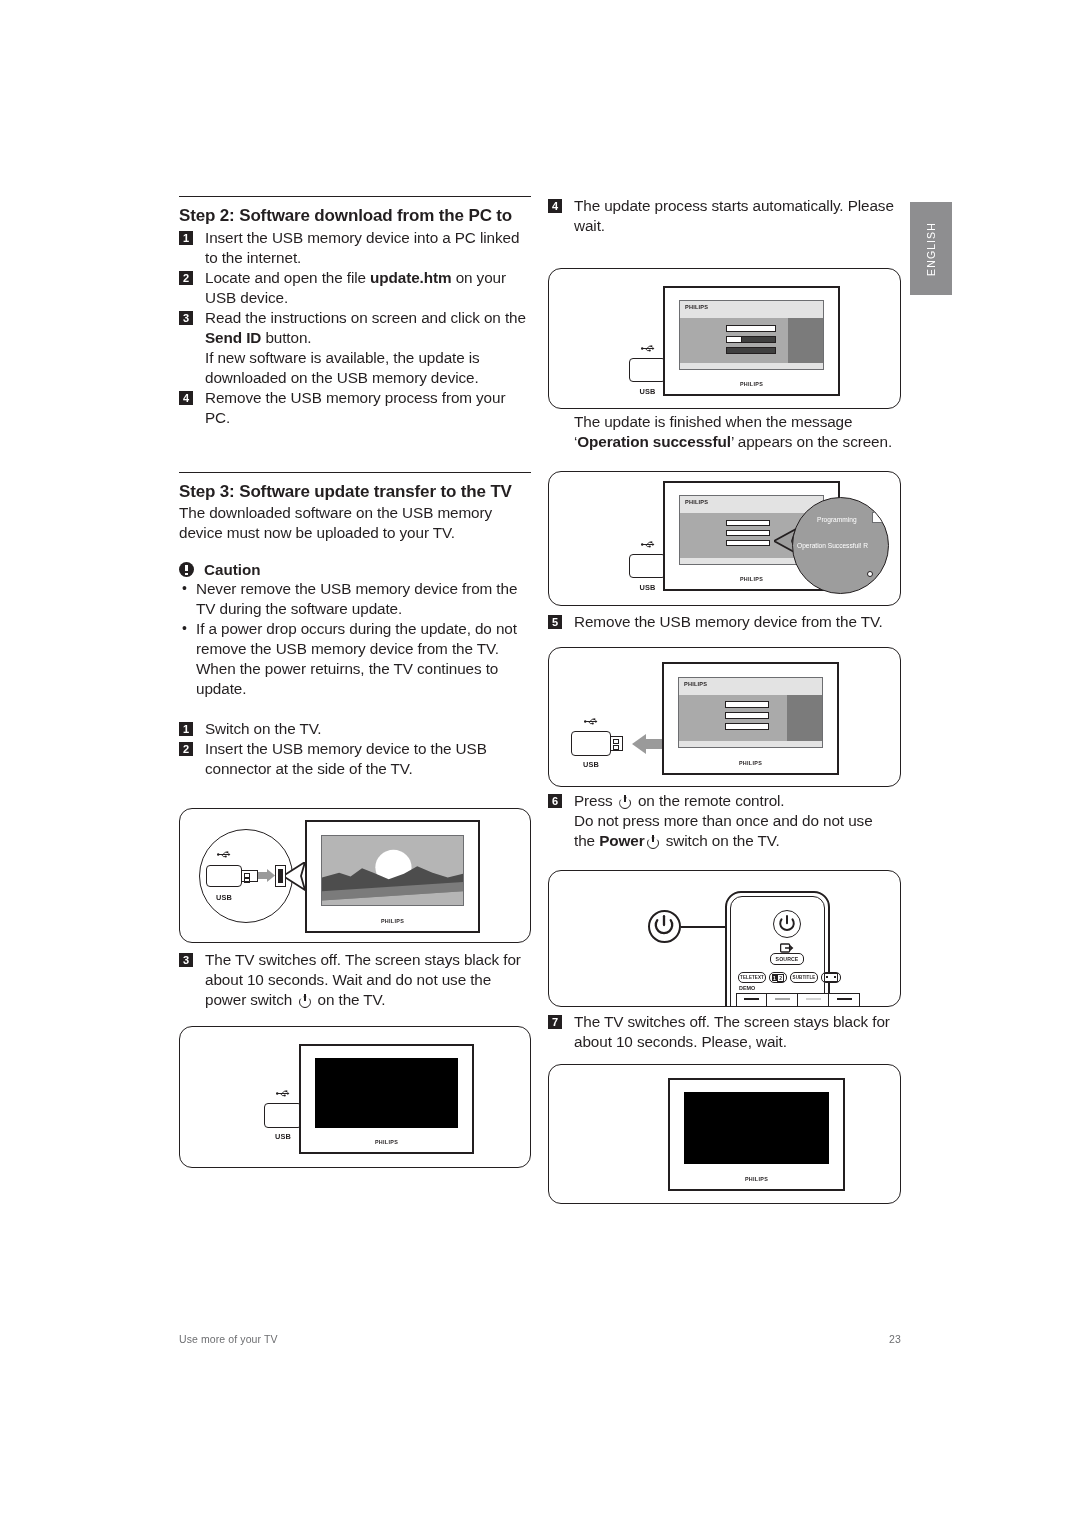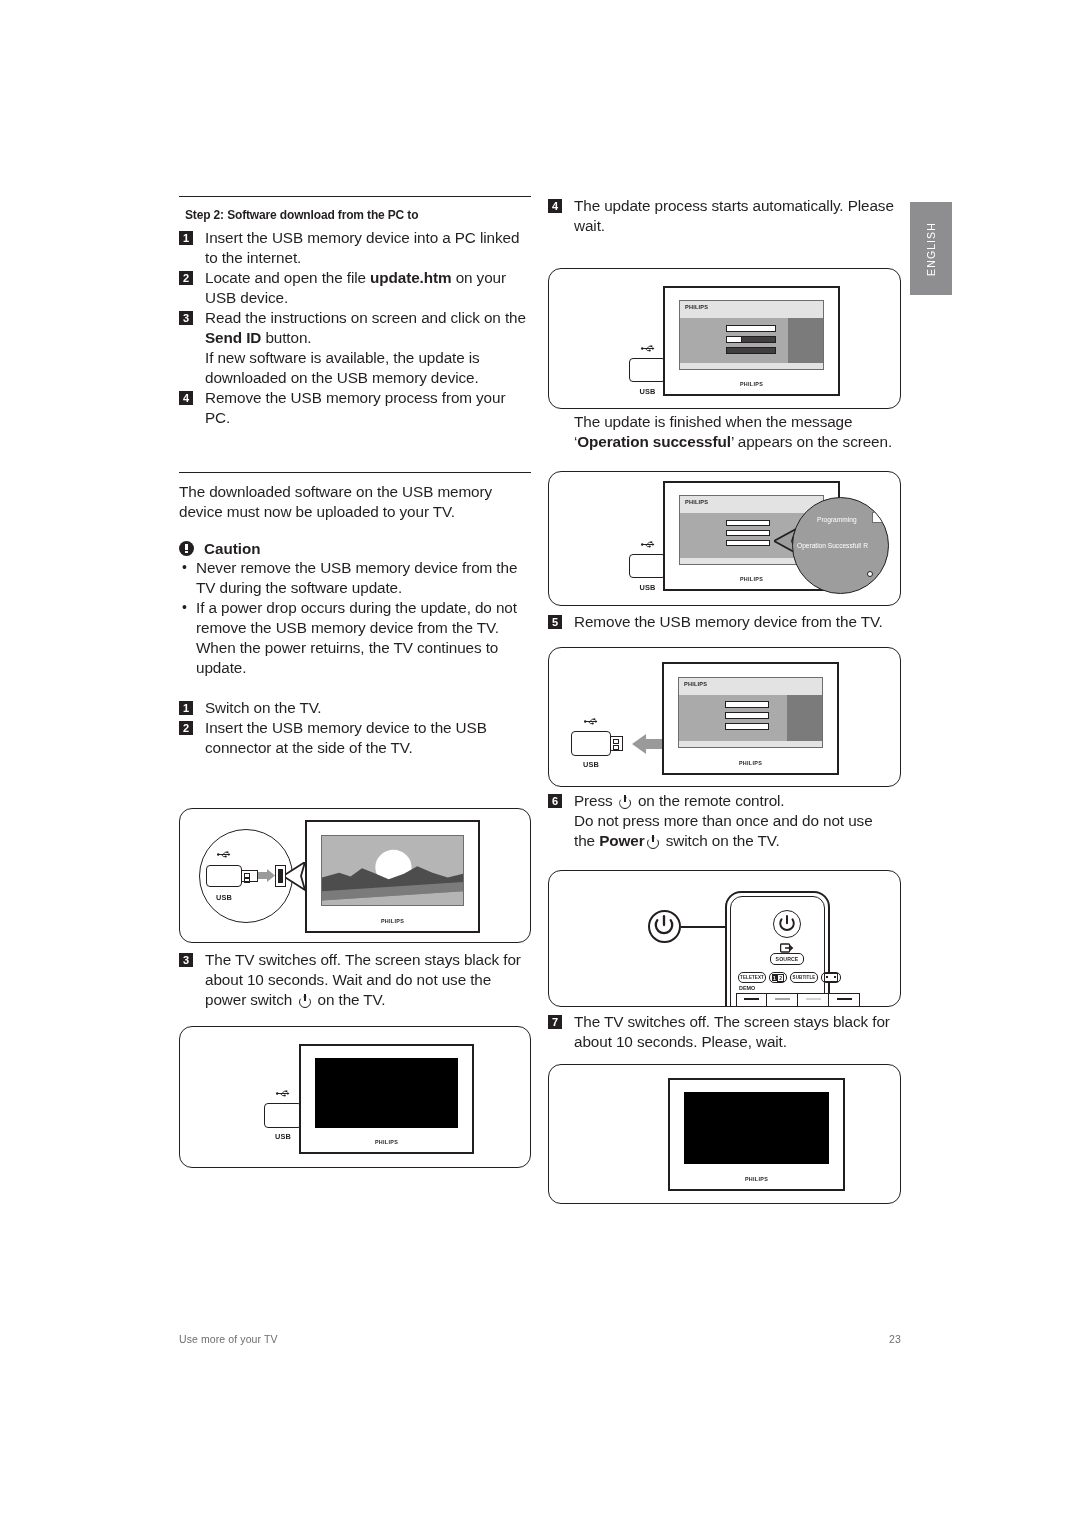--- a/index.html
+++ b/index.html
@@ -34,26 +34,25 @@
     width: 353px;
   }
 
   
   .rule {
     border-top: 1.6px solid #231f20;
     height: 0;
     margin: 0 0 9px 0;
   }
   .head {
-    font-size: 12px;
+    font-size: 17px;
     font-weight: bold;
     line-height: 19.6px;
     letter-spacing: -0.15px;
     margin-bottom: 2px;
-    margin-left: 6px;
   }
   .head .ind {
     display: block;
     padding-left: 62px;
   }
   .body {
     font-size: 15.3px;
     line-height: 20px;
     letter-spacing: -0.1px;
     color: #231f20;
@@ -386,20 +385,21 @@
       <div class="cont body">If new software is available, the update is downloaded on the USB memory device.</div>
 
       <div class="step">
         <span class="num">4</span>
         <span>Remove the USB memory process from your PC.</span>
       </div>
     </div>
 
     <div class="rule" style="margin-top:44px;"></div>
 
+    <div class="head">Step 3: Software update transfer to the TV</div>
 
     <div class="body para" style="margin-top:0px;">The downloaded software on the USB memory device must now be uploaded to your TV.</div>
 
     <div class="caution-head" style="margin-top:18px;">
       <span class="excl-icon"></span>
       <span>Caution</span>
     </div>
 
     <div class="body">
       <div class="bullet">Never remove the USB memory device from the TV during the software update.</div>

